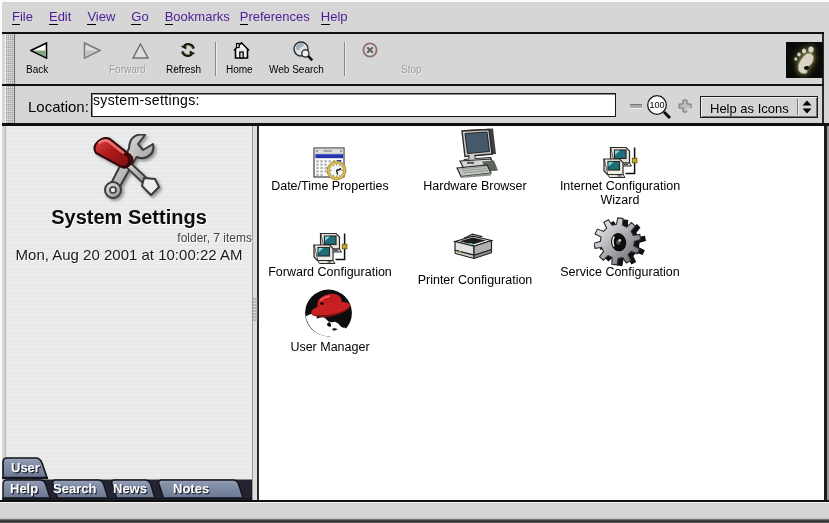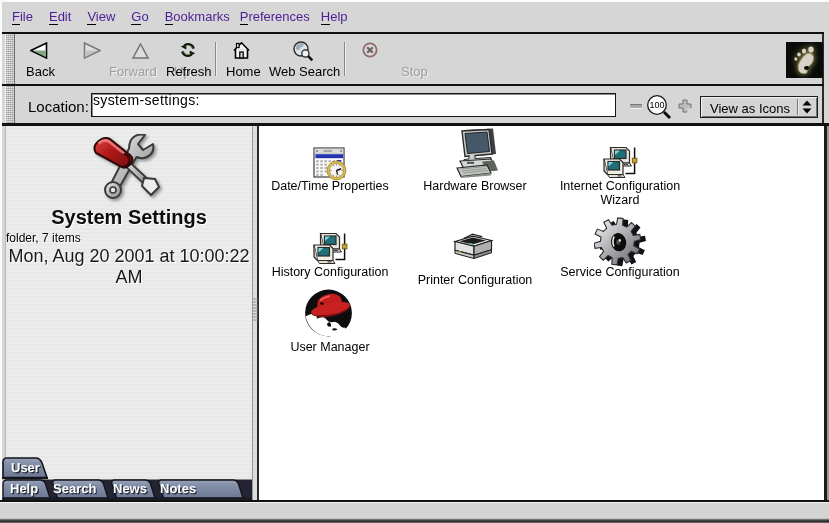--- a/index.html
+++ b/index.html
@@ -4,21 +4,21 @@
 <style>
   html,body{margin:0;padding:0;}
   body{width:829px;height:523px;position:relative;overflow:hidden;
        background:#d6d6d6;font-family:"Liberation Sans",sans-serif;}
   .abs{position:absolute;}
   .grip{background:
     repeating-linear-gradient(0deg,#cacaca 0 1px,#f4f4f4 1px 2px),
     repeating-linear-gradient(90deg,#d0d0d0 0 1px,#ececec 1px 2px);
     background-blend-mode:multiply;
     border-right:1px solid #6e6e6e;border-left:1px solid #f5f5f5;}
-  .tblabel{font-size:13px;color:#000;}
+  .tblabel{font-size:10px;color:#000;}
   .tblabel.dis{color:#9d9d9d;text-shadow:1px 1px 0 #efefef;margin-left:40px;}
   .sep{width:1px;background:#8a8a8a;border-right:1px solid #ededed;}
   .iconlabel{font-size:12.5px;color:#000;text-align:center;line-height:14px;white-space:nowrap;}
   .tabtext{font-weight:bold;font-size:13px;color:#fdfdfd;text-shadow:1.2px 1.2px 0.5px #20242e;transform:rotate(0.03deg);}
 </style>
 </head>
 <body>
 
 <div class="abs" style="left:0;top:0;width:829px;height:2px;background:#fbfbfb;"></div>
 <div class="abs" style="left:0;top:0;width:2px;height:523px;background:#fbfbfb;"></div>
@@ -108,21 +108,21 @@
   <line x1="19" y1="19" x2="25" y2="25" stroke="#0a0a0a" stroke-width="3"></line>
   <circle cx="12" cy="12" r="9.3" fill="#fdfdfd" stroke="#1a1a1a" stroke-width="1.3"></circle>
   <text x="12" y="15.4" font-family="Liberation Sans, sans-serif" font-size="9" text-anchor="middle" fill="#000">100</text>
 </svg>
 <svg class="abs" style="left:678px;top:99px;" width="14" height="14" viewBox="0 0 14 14">
   <path d="M5 1 L9 1 L9 5 L13 5 L13 9 L9 9 L9 13 L5 13 L5 9 L1 9 L1 5 L5 5 Z" fill="#bdbdbd" stroke="#707070" stroke-width="1"></path>
   <path d="M9 12.5 L9 9 L12.5 9" fill="none" stroke="#f2f2f2" stroke-width="1"></path>
 </svg>
 
 <div class="abs" style="left:700px;top:96px;width:118px;height:22px;box-sizing:border-box;background:#d4d4d4;border:1px solid #1c1c1c;box-shadow:inset 1px 1px 0 #f2f2f2,inset -1px -1px 0 #707070;"></div>
-<div class="abs" style="left:710px;top:101px;font-size:13px;color:#000;">View as Icons</div>
+<div class="abs" style="left:710px;top:101px;font-size:13px;color:#000;">Help as Icons</div>
 <div class="abs" style="left:797px;top:99px;width:1px;height:16px;background:#777;border-right:1px solid #eee;"></div>
 <svg class="abs" style="left:802px;top:100px;" width="10" height="14" viewBox="0 0 10 14">
   <path d="M5 0.5 L9.5 5.5 L0.5 5.5 Z" fill="#000"></path>
   <path d="M5 13.5 L9.5 8.5 L0.5 8.5 Z" fill="#000"></path>
 </svg>
 
 <div class="abs" style="left:2px;top:123px;width:827px;height:3px;background:#101010;"></div>
 
 <div class="abs" style="left:5px;top:126px;width:1px;height:374px;background:#b8b8b8;"></div>
 
@@ -141,22 +141,22 @@
       <line x1="0" y1="22" x2="6" y2="22"></line>
   </g>
 </svg>
 
 <div class="abs" style="left:259px;top:126px;width:565px;height:374px;background:#fff;"></div>
 
 <div class="abs" style="left:824px;top:126px;width:3px;height:374px;background:#1c1c1c;"></div>
 <div class="abs" style="left:827px;top:126px;width:2px;height:374px;background:#9a9a9a;"></div>
 
 <div class="abs" style="left:6px;top:206px;width:246px;text-align:center;font-size:20px;font-weight:bold;color:#0c0c0c;text-shadow:1px 1px 0 #ffffff;">System Settings</div>
-<div class="abs" style="left:6px;top:231px;width:246px;text-align:left;font-size:12px;color:#000000;text-shadow:1px 1px 0 #fff;">folder, 7 items</div>
-<div class="abs" style="left:6px;top:246px;width:246px;text-align:center;font-size:18px;color:#1a1a1a;text-shadow:1px 1px 0 #fff;">Mon, Aug 20 2001 at 10:00:22 AM</div>
+<div class="abs" style="left:6px;top:231px;width:246px;text-align:right;font-size:12px;color:#404040;text-shadow:1px 1px 0 #fff;">folder, 7 items</div>
+<div class="abs" style="left:6px;top:246px;width:246px;text-align:center;font-size:15px;color:#1a1a1a;text-shadow:1px 1px 0 #fff;">Mon, Aug 20 2001 at 10:00:22 AM</div>
 
 <svg class="abs" style="left:92px;top:133.5px;" width="72" height="70" viewBox="0 0 72 70">
   <defs>
     <linearGradient id="mg" x1="0" y1="0" x2="1" y2="1">
       <stop offset="0" stop-color="#f2f2f2"></stop>
         <stop offset="0.5" stop-color="#b9b9b9"></stop>
         <stop offset="1" stop-color="#8f8f8f"></stop>
     </linearGradient>
     <linearGradient id="rg" x1="0" y1="0" x2="1" y2="1">
       <stop offset="0" stop-color="#e04848"></stop>
@@ -198,26 +198,26 @@
   <path d="M114.5 41 L110 27 Q109 23 112.5 23 L143 23 Q147 23 148.5 27 L153 41 Z" fill="url(#tab)" stroke="#14141c" stroke-width="1.4"></path>
   <path d="M161.5 41 L157 27 Q156 23 159.5 23 L231 23 Q235 23 236.5 27 L241 41 Z" fill="url(#tab)" stroke="#14141c" stroke-width="1.4"></path>
 
   <rect x="0" y="20.5" width="46" height="1.6" fill="#14141c"></rect>
   <rect x="0" y="41" width="250" height="1.8" fill="#14141c"></rect>
 </svg>
 <div class="abs tabtext" style="left:10.5px;top:459.5px;">User</div>
 <div class="abs tabtext" style="left:10px;top:480.5px;">Help</div>
 <div class="abs tabtext" style="left:53px;top:480.5px;">Search</div>
 <div class="abs tabtext" style="left:112.5px;top:480.5px;">News</div>
-<div class="abs tabtext" style="left:160px;top:480.5px;">Notes</div>
+<div class="abs tabtext" style="left:173px;top:480.5px;">Notes</div>
 
 <div class="abs iconlabel" style="left:230px;top:178.5px;width:200px;">Date/Time Properties</div>
 <div class="abs iconlabel" style="left:375px;top:178.5px;width:200px;">Hardware Browser</div>
 <div class="abs iconlabel" style="left:520px;top:178.5px;width:200px;">Internet Configuration<br>Wizard</div>
-<div class="abs iconlabel" style="left:230px;top:264.5px;width:200px;">History Configuration</div>
+<div class="abs iconlabel" style="left:230px;top:264.5px;width:200px;">Forward Configuration</div>
 <div class="abs iconlabel" style="left:375px;top:273px;width:200px;">Printer Configuration</div>
 <div class="abs iconlabel" style="left:520px;top:264.5px;width:200px;">Service Configuration</div>
 <div class="abs iconlabel" style="left:230px;top:339.5px;width:200px;">User Manager</div>
 
 <svg class="abs" style="left:313px;top:146.5px;" width="36" height="35" viewBox="0 0 36 35">
   <rect x="1" y="1" width="30" height="29" fill="#fcfcfc" stroke="#3e3e3e" stroke-width="1.2"></rect>
   <rect x="1.8" y="1.8" width="28.4" height="4.4" fill="#dcdcdc" stroke="#a0a0a0" stroke-width="0.5"></rect>
   <rect x="3.2" y="3.2" width="1.6" height="1.6" fill="#777"></rect>
   <rect x="27.2" y="3.2" width="1.6" height="1.6" fill="#777"></rect>
   <rect x="10.5" y="3.3" width="8.5" height="1.4" fill="#909090"></rect>

